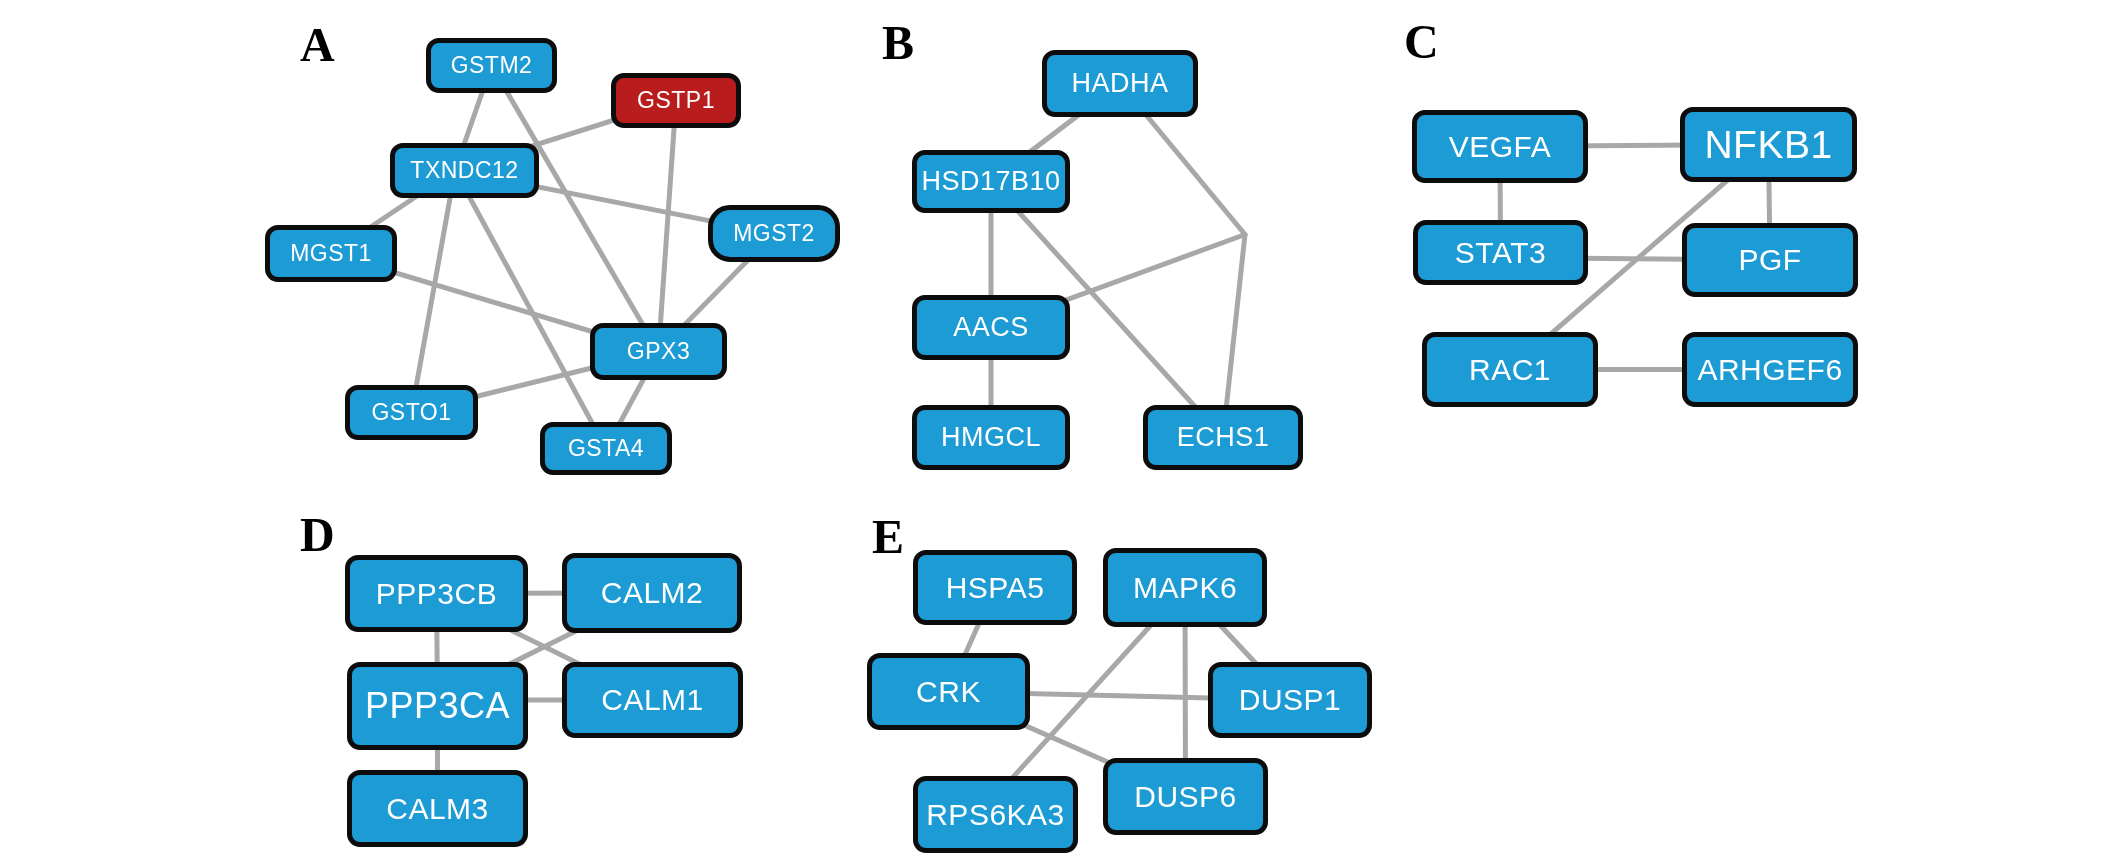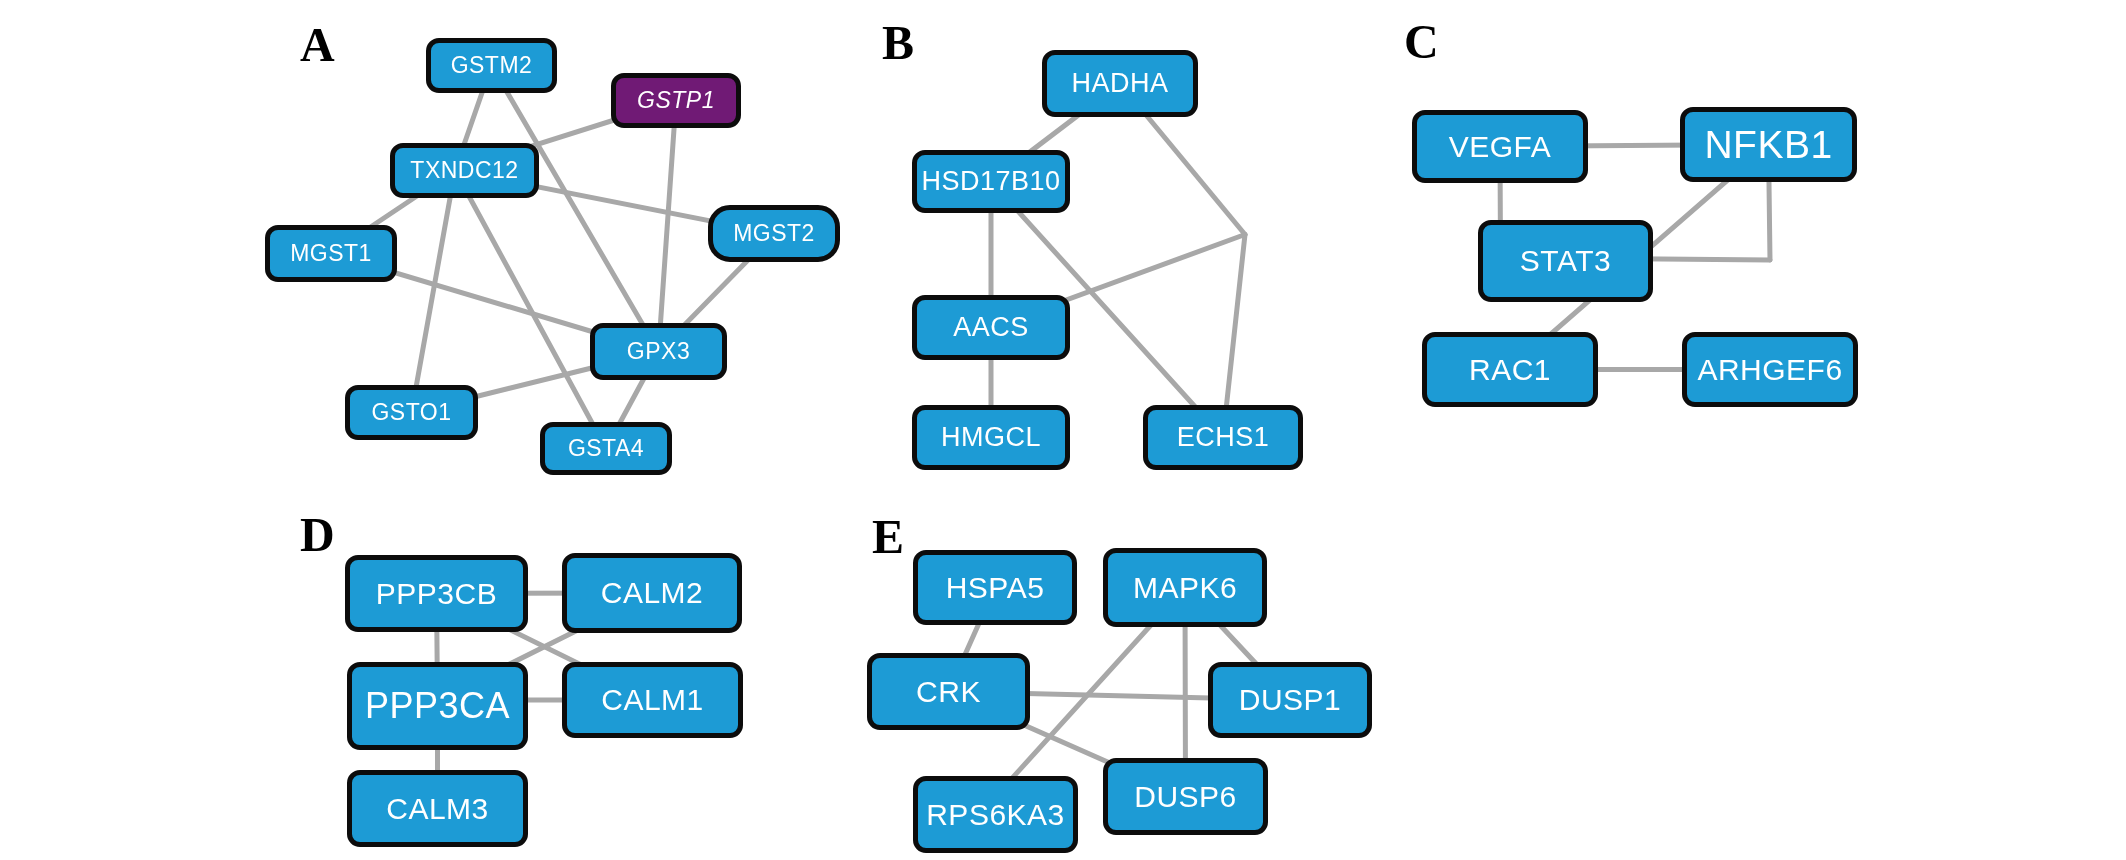--- a/index.html
+++ b/index.html
@@ -40,22 +40,21 @@
     color: #ffffff;
     display: flex;
     align-items: center;
     justify-content: center;
     text-align: center;
     letter-spacing: 0.5px;
     line-height: 1;
     white-space: nowrap;
   }
   .node.highlight {
-    background: #701a75;
-    font-style: italic;
+    background: #b91c1c;
   }
 </style>
 </head>
 <body>
 
 <div id="figure">
   <svg id="edge-layer" xmlns="http://www.w3.org/2000/svg" width="2126" height="860" viewBox="0 0 2126 860">
       <line x1="491.5" y1="65.5" x2="455" y2="170.5" stroke="#a8a8a8" stroke-width="5" stroke-linecap="round"></line>
       <line x1="491.5" y1="65.5" x2="658.5" y2="351.5" stroke="#a8a8a8" stroke-width="5" stroke-linecap="round"></line>
       <line x1="676" y1="100.5" x2="455" y2="170.5" stroke="#a8a8a8" stroke-width="5" stroke-linecap="round"></line>
@@ -105,21 +104,22 @@
     <div class="node" style="left: 540px; top: 422px; width: 132px; height: 53px; font-size: 23px;">GSTA4</div>
     <div class="panel-label" style="left: 882px; top: 19px;">B</div>
     <div class="node" style="left: 1042px; top: 50px; width: 156px; height: 67px; font-size: 27px;">HADHA</div>
     <div class="node" style="left: 912px; top: 150px; width: 158px; height: 63px; font-size: 27px;">HSD17B10</div>
     <div class="node" style="left: 912px; top: 295px; width: 158px; height: 65px; font-size: 27px;">AACS</div>
     <div class="node" style="left: 912px; top: 405px; width: 158px; height: 65px; font-size: 27px;">HMGCL</div>
     <div class="node" style="left: 1143px; top: 405px; width: 160px; height: 65px; font-size: 27px;">ECHS1</div>
     <div class="panel-label" style="left: 1404px; top: 18px;">C</div>
     <div class="node" style="left: 1412px; top: 110px; width: 176px; height: 73px; font-size: 30px;">VEGFA</div>
     <div class="node" style="left: 1680px; top: 107px; width: 177px; height: 75px; font-size: 39px;">NFKB1</div>
-    <div class="node" style="left: 1478px; top: 220px; width: 175px; height: 82px; font-size: 30px;">STAT3</div>
+    <div class="node" style="left: 1413px; top: 220px; width: 175px; height: 65px; font-size: 30px;">STAT3</div>
+    <div class="node" style="left: 1682px; top: 223px; width: 176px; height: 74px; font-size: 30px;">PGF</div>
     <div class="node" style="left: 1422px; top: 332px; width: 176px; height: 75px; font-size: 30px;">RAC1</div>
     <div class="node" style="left: 1682px; top: 332px; width: 176px; height: 75px; font-size: 30px;">ARHGEF6</div>
     <div class="panel-label" style="left: 300px; top: 511px;">D</div>
     <div class="node" style="left: 345px; top: 555px; width: 183px; height: 77px; font-size: 30px;">PPP3CB</div>
     <div class="node" style="left: 562px; top: 553px; width: 180px; height: 80px; font-size: 30px;">CALM2</div>
     <div class="node" style="left: 347px; top: 662px; width: 181px; height: 88px; font-size: 36px;">PPP3CA</div>
     <div class="node" style="left: 562px; top: 662px; width: 181px; height: 76px; font-size: 30px;">CALM1</div>
     <div class="node" style="left: 347px; top: 770px; width: 181px; height: 77px; font-size: 30px;">CALM3</div>
     <div class="panel-label" style="left: 872px; top: 513px;">E</div>
     <div class="node" style="left: 913px; top: 550px; width: 164px; height: 75px; font-size: 30px;">HSPA5</div>

